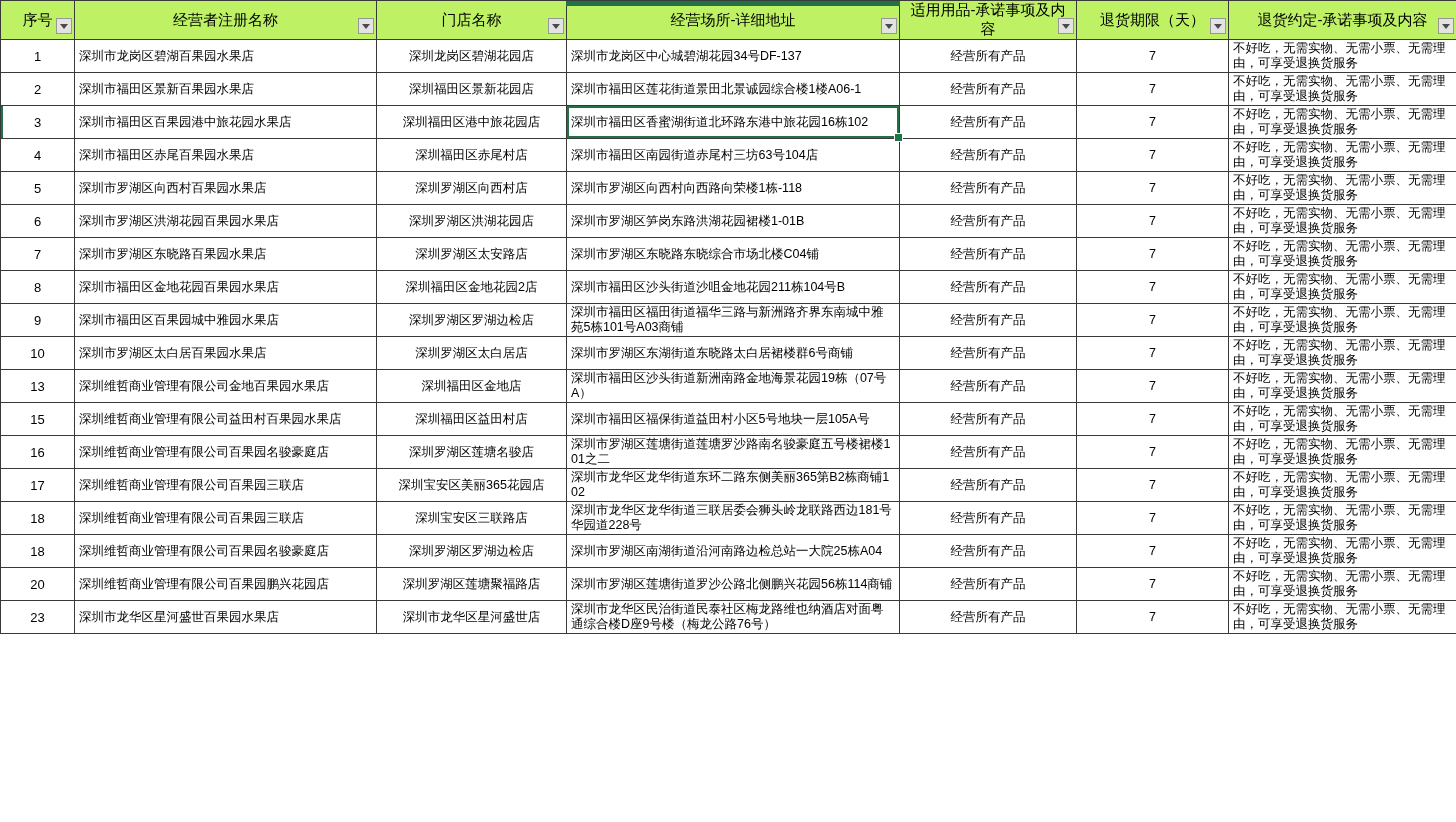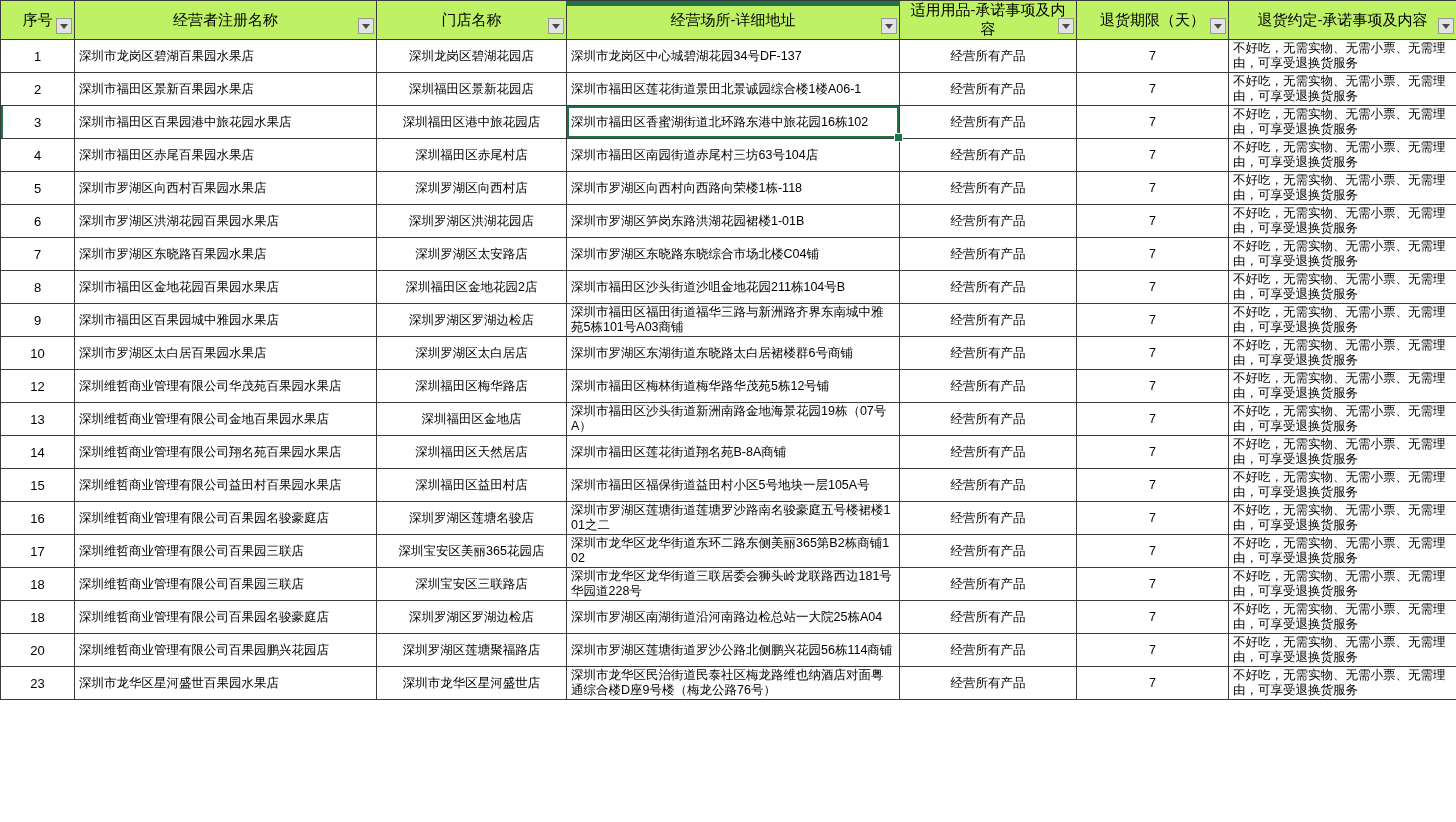--- a/index.html
+++ b/index.html
@@ -186,42 +186,24 @@
         <tr data-name="table-row">
     <td data-name="cell-serial" class="c-center"><span class="cv" data-name="cell-text">10</span></td>
     <td data-name="cell-operator-name" class="c-left"><span class="cv" data-name="cell-text">深圳市罗湖区太白居百果园水果店</span></td>
     <td data-name="cell-store-name" class="c-center"><span class="cv" data-name="cell-text">深圳罗湖区太白居店</span></td>
     <td data-name="cell-address" class="c-left"><span class="cv" data-name="cell-text">深圳市罗湖区东湖街道东晓路太白居裙楼群6号商铺</span></td>
     <td data-name="cell-applicable-products" class="c-center"><span class="cv" data-name="cell-text">经营所有产品</span></td>
     <td data-name="cell-return-days" class="c-center"><span class="cv" data-name="cell-text">7</span></td>
     <td data-name="cell-return-policy" class="c-left"><span class="cv" data-name="cell-text">不好吃，无需实物、无需小票、无需理由，可享受退换货服务</span></td>
   </tr>
         <tr data-name="table-row">
-    <td data-name="cell-serial" class="c-center"><span class="cv" data-name="cell-text">12</span></td>
-    <td data-name="cell-operator-name" class="c-left"><span class="cv" data-name="cell-text">深圳维哲商业管理有限公司华茂苑百果园水果店</span></td>
-    <td data-name="cell-store-name" class="c-center"><span class="cv" data-name="cell-text">深圳福田区梅华路店</span></td>
-    <td data-name="cell-address" class="c-left"><span class="cv" data-name="cell-text">深圳市福田区梅林街道梅华路华茂苑5栋12号铺</span></td>
-    <td data-name="cell-applicable-products" class="c-center"><span class="cv" data-name="cell-text">经营所有产品</span></td>
-    <td data-name="cell-return-days" class="c-center"><span class="cv" data-name="cell-text">7</span></td>
-    <td data-name="cell-return-policy" class="c-left"><span class="cv" data-name="cell-text">不好吃，无需实物、无需小票、无需理由，可享受退换货服务</span></td>
-  </tr>
-        <tr data-name="table-row">
     <td data-name="cell-serial" class="c-center"><span class="cv" data-name="cell-text">13</span></td>
     <td data-name="cell-operator-name" class="c-left"><span class="cv" data-name="cell-text">深圳维哲商业管理有限公司金地百果园水果店</span></td>
     <td data-name="cell-store-name" class="c-center"><span class="cv" data-name="cell-text">深圳福田区金地店</span></td>
     <td data-name="cell-address" class="c-left"><span class="cv" data-name="cell-text">深圳市福田区沙头街道新洲南路金地海景花园19栋（07号A）</span></td>
-    <td data-name="cell-applicable-products" class="c-center"><span class="cv" data-name="cell-text">经营所有产品</span></td>
-    <td data-name="cell-return-days" class="c-center"><span class="cv" data-name="cell-text">7</span></td>
-    <td data-name="cell-return-policy" class="c-left"><span class="cv" data-name="cell-text">不好吃，无需实物、无需小票、无需理由，可享受退换货服务</span></td>
-  </tr>
-        <tr data-name="table-row">
-    <td data-name="cell-serial" class="c-center"><span class="cv" data-name="cell-text">14</span></td>
-    <td data-name="cell-operator-name" class="c-left"><span class="cv" data-name="cell-text">深圳维哲商业管理有限公司翔名苑百果园水果店</span></td>
-    <td data-name="cell-store-name" class="c-center"><span class="cv" data-name="cell-text">深圳福田区天然居店</span></td>
-    <td data-name="cell-address" class="c-left"><span class="cv" data-name="cell-text">深圳市福田区莲花街道翔名苑B-8A商铺</span></td>
     <td data-name="cell-applicable-products" class="c-center"><span class="cv" data-name="cell-text">经营所有产品</span></td>
     <td data-name="cell-return-days" class="c-center"><span class="cv" data-name="cell-text">7</span></td>
     <td data-name="cell-return-policy" class="c-left"><span class="cv" data-name="cell-text">不好吃，无需实物、无需小票、无需理由，可享受退换货服务</span></td>
   </tr>
         <tr data-name="table-row">
     <td data-name="cell-serial" class="c-center"><span class="cv" data-name="cell-text">15</span></td>
     <td data-name="cell-operator-name" class="c-left"><span class="cv" data-name="cell-text">深圳维哲商业管理有限公司益田村百果园水果店</span></td>
     <td data-name="cell-store-name" class="c-center"><span class="cv" data-name="cell-text">深圳福田区益田村店</span></td>
     <td data-name="cell-address" class="c-left"><span class="cv" data-name="cell-text">深圳市福田区福保街道益田村小区5号地块一层105A号</span></td>
     <td data-name="cell-applicable-products" class="c-center"><span class="cv" data-name="cell-text">经营所有产品</span></td>

